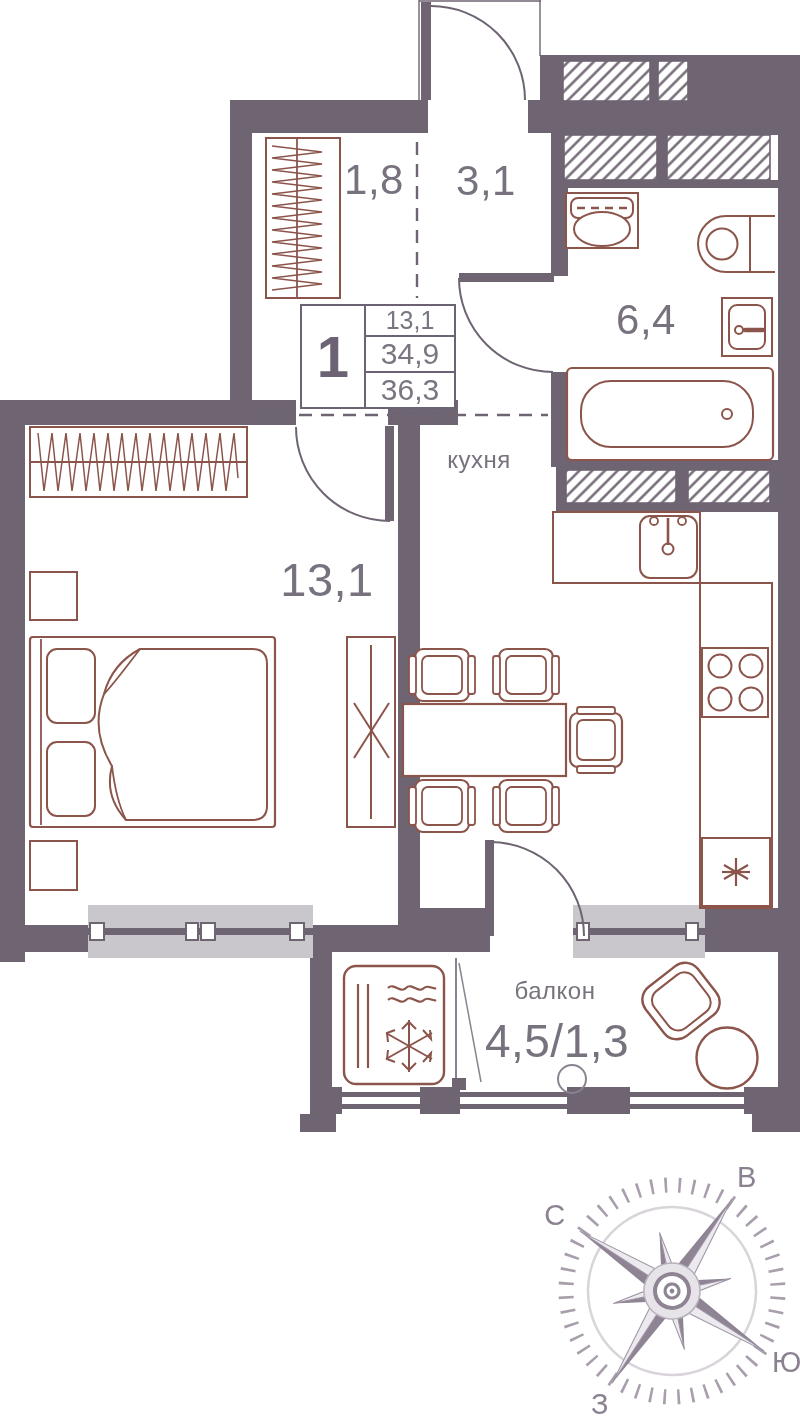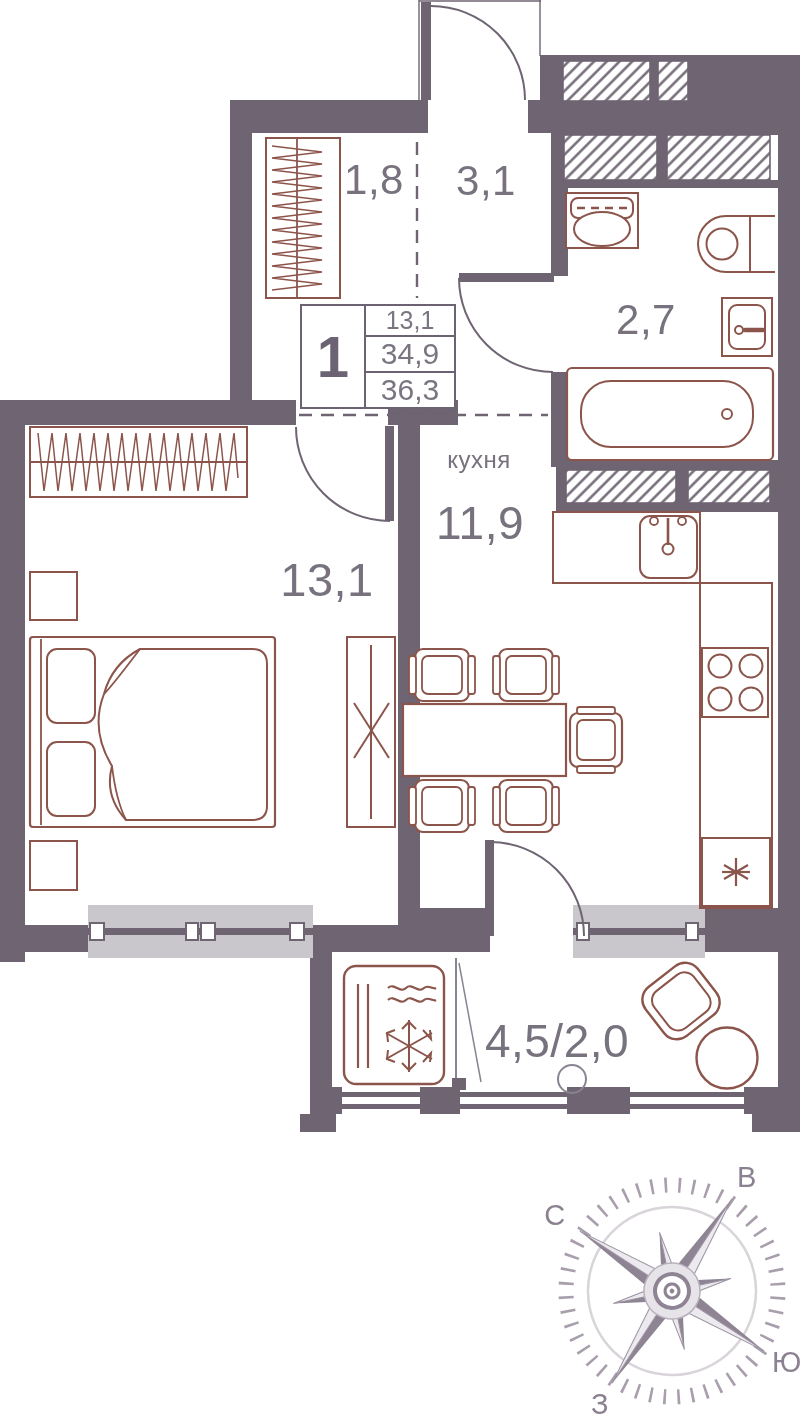--- a/index.html
+++ b/index.html
@@ -306,25 +306,25 @@
       <circle r="28" fill="#e7e4e9" stroke="#b9b0bd" stroke-width="1.5"></circle>
       <circle r="17" fill="#fff" stroke="#8e8494" stroke-width="4"></circle>
       <circle r="7" fill="#fff" stroke="#8e8494" stroke-width="3.2"></circle>
       <circle r="2.4" fill="#8e8494"></circle>
     </g>
   </g>
 </svg>
 
   <span class="lbl f42" style="left:374px;top:180px;">1,8</span>
   <span class="lbl f42" style="left:486px;top:181px;">3,1</span>
-  <span class="lbl f42" style="left:646px;top:320px;">2,7</span>
+  <span class="lbl f42" style="left:646px;top:320px;">6,4</span>
   <span class="lbl f36" style="left:479px;top:460px;">кухня</span>
-  <span class="lbl f46" style="left:480px;top:523px;">11,9</span>
   <span class="lbl f47" style="left:327px;top:579px;">13,1</span>
-  <span class="lbl f46" style="left:557px;top:1041px;">4,5/2,0</span>
+  <span class="lbl f36" style="left:555px;top:991px;">балкон</span>
+  <span class="lbl f46" style="left:557px;top:1041px;">4,5/1,3</span>
 
   <div id="infobox">
     <div class="cell-1">1</div>
     <div class="col">
       <div class="row r1">13,1</div>
       <div class="row r2">34,9</div>
       <div class="row r3">36,3</div>
     </div>
   </div>
 

